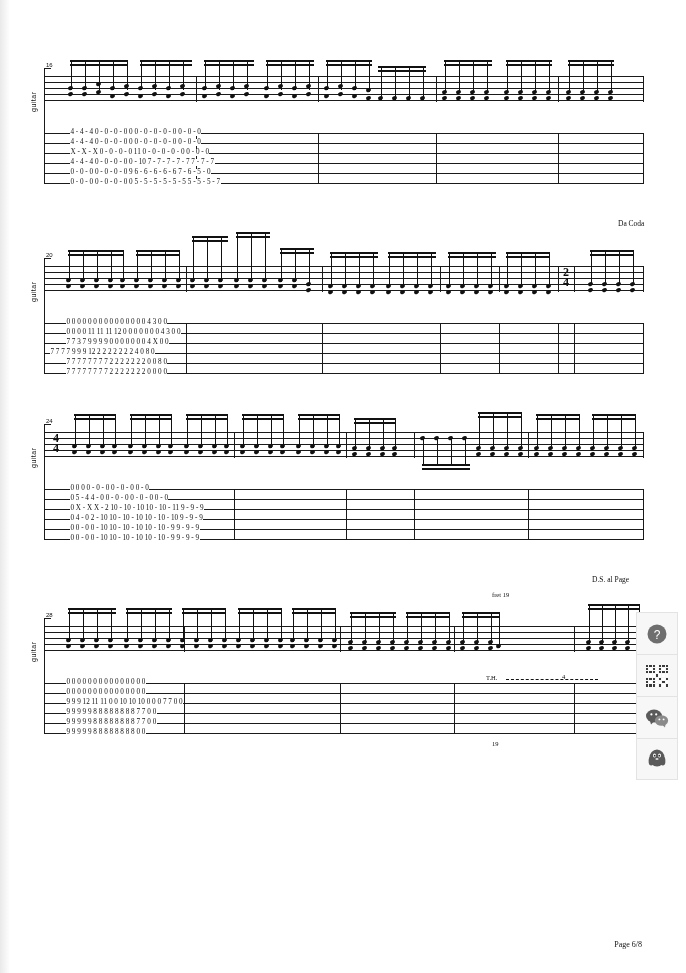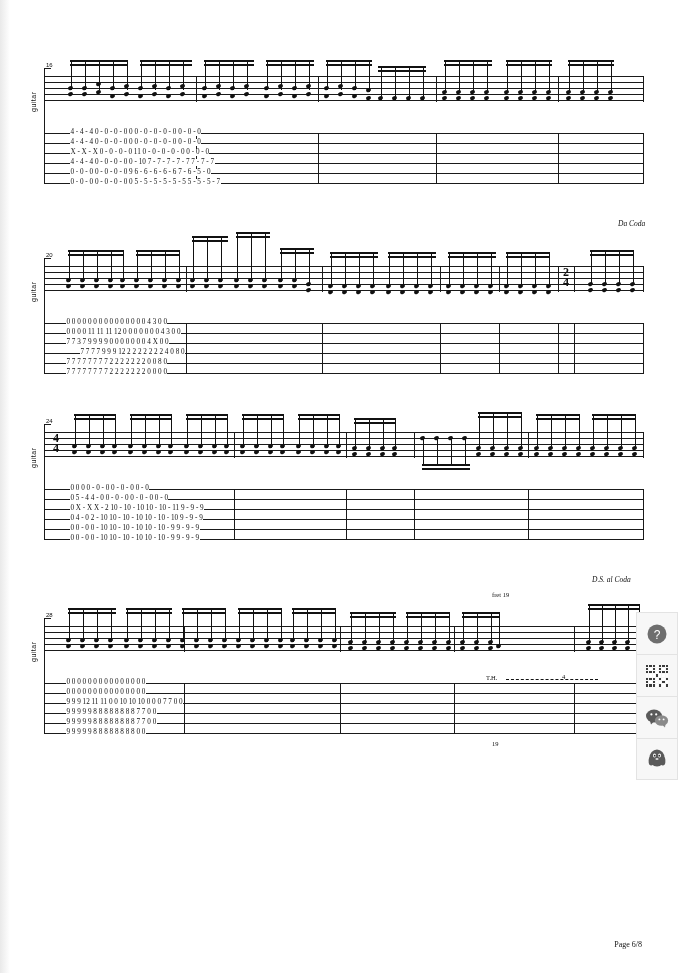--- a/index.html
+++ b/index.html
@@ -147,21 +147,21 @@
     color: #111;
   }
 
   
   .ann {
     position: absolute;
     font-family: "Liberation Serif", serif;
     color: #111;
     white-space: nowrap;
   }
-  .ann.italic { font-style: italic; }
+  .ann.italic { }
   .ann.small { font-size: 7.5px; }
   .ann.tiny { font-size: 6.5px; }
 
   .dashline {
     position: absolute;
     border-top: 1px dashed #111;
     height: 0;
   }
 
   .page-footer {
@@ -571,21 +571,21 @@
     <div class="barline" style="left:278px; top:65px; height:51px;"></div>
     <div class="barline" style="left:396px; top:65px; height:51px;"></div>
     <div class="barline" style="left:455px; top:65px; height:51px;"></div>
     <div class="barline" style="left:514px; top:65px; height:51px;"></div>
     <div class="barline" style="left:530px; top:65px; height:51px;"></div>
     <div class="barline" style="left:599px; top:65px; height:51px;"></div>
 
     <div class="tabnum" style="left:22px; top:61px;">0   0   0   0        0   0   0   0      0   0   0   0   0   0   0        4   3   0   0</div>
     <div class="tabnum" style="left:22px; top:71px;">0   0   0   0     11  11  11  12        0   0   0   0   0   0   0        4   3   0   0</div>
     <div class="tabnum" style="left:22px; top:81px;">7   7   3   7      9   9   9   9        0   0   0   0   0   0   0        4   X   0   0</div>
-    <div class="tabnum" style="left:36px; top:91px;">7   7   7   7      9   9   9  12     2   2   2   2   2   2   2        4   0   8   0</div>
+    <div class="tabnum" style="left:6px; top:91px;">7   7   7   7      9   9   9  12     2   2   2   2   2   2   2        4   0   8   0</div>
     <div class="tabnum" style="left:22px; top:101px;">7   7   7   7      7   7   7   7     2   2   2   2   2   2   2        0   0   8   0</div>
     <div class="tabnum" style="left:22px; top:111px;">7   7   7   7      7   7   7   7     2   2   2   2   2   2   2        0   0   0   0</div>
   </div>
 
   <div class="system" style="top:424px;">
     <div class="sys-label">guitar</div>
     <div class="measnum" style="left:2px; top:-6px;">24</div>
 
     <div class="brace-v" style="top:0px; height:116px;"></div>
     <div class="brace-h" style="left:0px; top:0px;"></div>
@@ -764,21 +764,21 @@
     <div class="barline" style="left:599px; top:65px; height:51px;"></div>
 
     <div class="tabnum" style="left:26px; top:61px;">0          0        0           0 - 0 - 0          0 - 0 - 0            0 - 0</div>
     <div class="tabnum" style="left:26px; top:71px;">0      5 - 4        4 - 0        0 - 0 - 0          0 - 0 - 0            0 - 0</div>
     <div class="tabnum" style="left:26px; top:81px;">0      X - X        X - 2       10 - 10 - 10       10 - 10 - 11     9 - 9 - 9</div>
     <div class="tabnum" style="left:26px; top:91px;">0      4 - 0        2 - 10      10 - 10 - 10       10 - 10 - 10     9 - 9 - 9</div>
     <div class="tabnum" style="left:26px; top:101px;">0      0 - 0        0 - 10      10 - 10 - 10       10 - 10 - 9      9 - 9 - 9</div>
     <div class="tabnum" style="left:26px; top:111px;">0      0 - 0        0 - 10      10 - 10 - 10       10 - 10 - 9      9 - 9 - 9</div>
   </div>
 
-  <div class="ann italic small" style="left:592px; top:575px;">D.S. al Coda</div>
+  <div class="ann italic small" style="left:592px; top:575px;">D.S. al Page</div>
   <div class="ann tiny" style="left:492px; top:591px;">fret 19</div>
 
   <div class="system" style="top:618px;">
     <div class="sys-label">guitar</div>
     <div class="measnum" style="left:2px; top:-6px;">28</div>
 
     <div class="brace-v" style="top:0px; height:116px;"></div>
     <div class="brace-h" style="left:0px; top:0px;"></div>
     <div class="brace-h" style="left:0px; top:115px;"></div>
 

